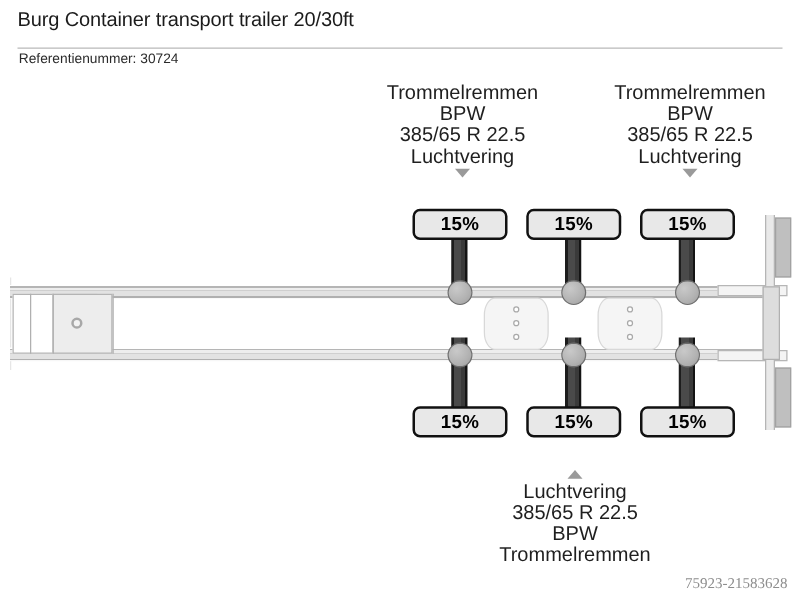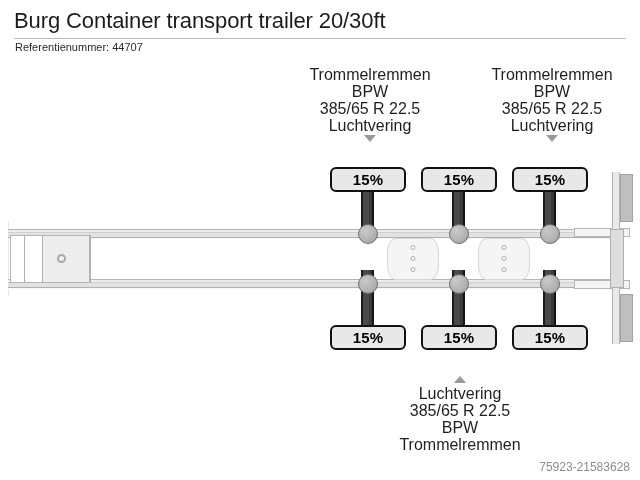--- a/index.html
+++ b/index.html
@@ -13,21 +13,21 @@
   #page {
     position: relative;
     width: 640px; height: 480px;
     background: #ffffff;
   }
 
   
   #page-title {
     position: absolute;
     left: 14px; top: 8px;
-    font-size: 22px;
+    font-size: 16px;
     color: #1b1b1b;
     letter-spacing: -0.1px;
     white-space: nowrap;
   }
   #title-rule {
     position: absolute;
     left: 14px; top: 38px;
     width: 612px; height: 1px;
     background: #b9b9b9;
   }
@@ -225,30 +225,31 @@
   #rear-bar-top { top: 78px; }
   #rear-bar-bottom { top: 130px; }
 
   
   #watermark {
     position: absolute;
     right: 10px; bottom: 6px;
     font-size: 12px;
     color: #8d8d8d;
     white-space: nowrap;
+    font-family: Liberation Serif, serif;
   }
 </style>
 </head>
 <body>
 
 <div id="page">
 
   <div id="page-title">Burg Container transport trailer 20/30ft</div>
   <div id="title-rule"></div>
-  <div id="ref-line">Referentienummer: 44707</div>
+  <div id="ref-line">Referentienummer: 30724</div>
 
   <div class="label-stack" id="label-top-1">
     <div>Trommelremmen</div>
     <div>BPW</div>
     <div>385/65 R 22.5</div>
     <div>Luchtvering</div>
     <div class="arrow down"></div>
   </div>
 
   <div class="label-stack" id="label-top-2">

